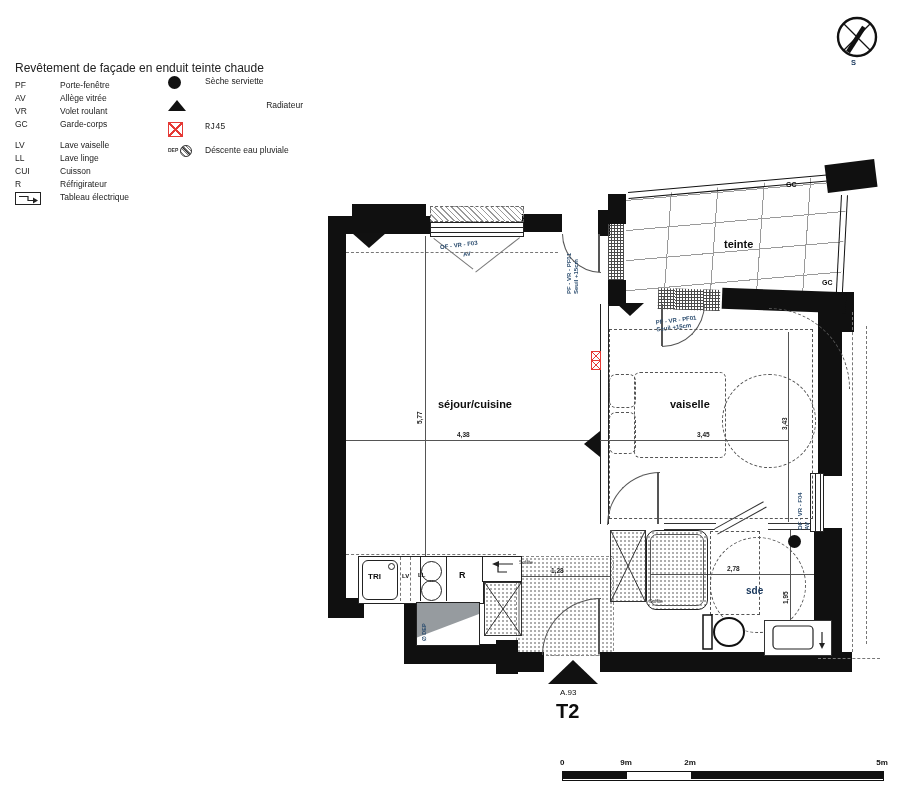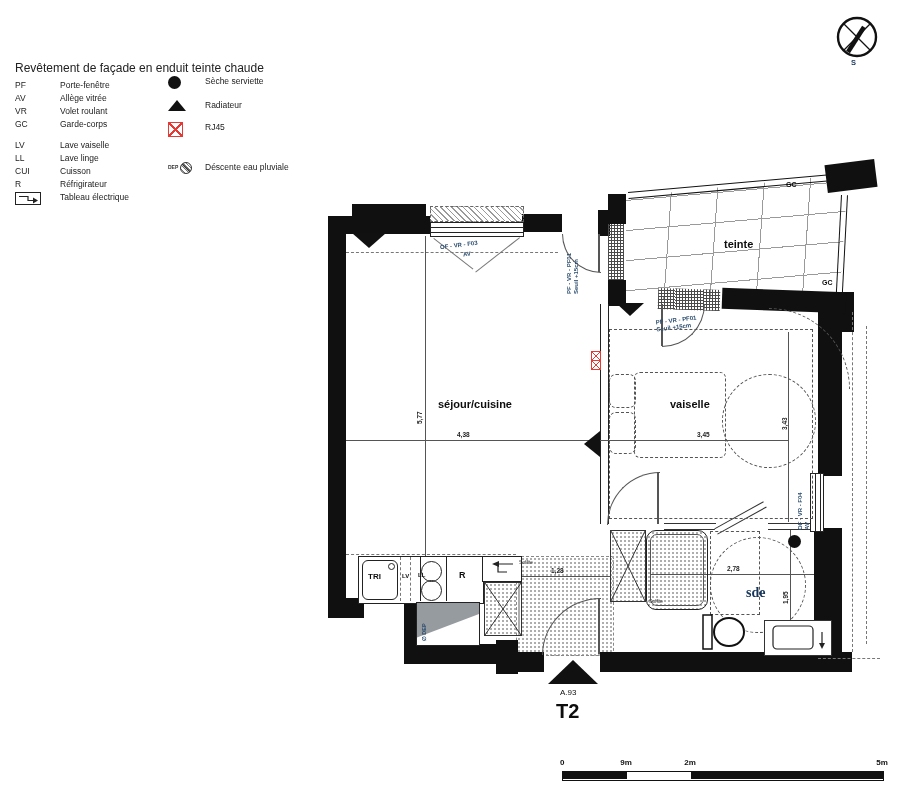--- a/index.html
+++ b/index.html
@@ -121,27 +121,27 @@
     </div>
   </div>
 
   <div class="legend2">
     <div class="lrow2" style="margin-bottom:11px;">
       <span class="licon">
           <span class="dot"></span>
         </span>
       <span class="ltxt">Sèche serviette</span>
     </div>
-    <div class="lrow2" style="margin-bottom:10px;">
+    <div class="lrow2" style="margin-bottom:10px;justify-content:space-between;">
       <span class="licon">
         <span style="width:0;height:0;border-left:9px solid transparent;border-right:9px solid transparent;border-bottom:11px solid #111;"></span>
         </span>
       <span class="ltxt">Radiateur</span>
     </div>
-    <div class="lrow2" style="margin-bottom:25px;">
+    <div class="lrow2" style="margin-bottom:8px;font-family:Liberation Mono, monospace;">
       <span class="licon">
           <span class="rj" style="width:13px;height:13px;display:inline-block;"></span>
         </span>
       <span class="ltxt">RJ45</span>
     </div>
     <div class="lrow2">
       <span class="licon" style="align-items:center;">
         <span style="font-size:5px;font-weight:bold;color:#333;margin-right:2px;">DEP</span>
         <span class="depcirc"></span>
         </span>
@@ -306,21 +306,21 @@
         <rect x="0.5" y="0.5" width="67" height="35" fill="#fff" stroke="#333"></rect>
         <rect x="9" y="6" width="40" height="23" rx="4" fill="none" stroke="#222" stroke-width="1.2"></rect>
         <line x1="58" y1="12" x2="58" y2="24" stroke="#222" stroke-width="1.2"></line>
         <polygon points="55,23 61,23 58,29" fill="#222"></polygon>
       </svg>
     </div>
 
     <div class="lbl" style="left:438px;top:398px;font-size:11px;">séjour/cuisine</div>
     <div class="lbl" style="left:670px;top:398px;font-size:11px;">vaiselle</div>
     <div class="lbl" style="left:724px;top:238px;font-size:11px;">teinte</div>
-    <div class="lbl" style="left:746px;top:585px;font-size:14px;color:#16355a;font-family:Liberation Serif, serif;">sde</div>
+    <div class="lbl" style="left:746px;top:585px;font-size:10px;color:#16355a;">sde</div>
     <div class="lbl" style="left:786px;top:181px;font-size:7px;">GC</div>
     <div class="lbl" style="left:822px;top:279px;font-size:7px;">GC</div>
 
     <div class="tri" style="left:548px;top:660px;border-left:25px solid transparent;border-right:25px solid transparent;border-bottom:24px solid #111;"></div>
     <div class="lbl" style="left:560px;top:688px;font-size:8px;font-weight:normal;">A.93</div>
     <div class="lbl" style="left:556px;top:700px;font-size:20px;">T2</div>
   </div>
 
   <div class="scalebar">
     <span class="abs" style="left:-2px;top:0;">0</span>

